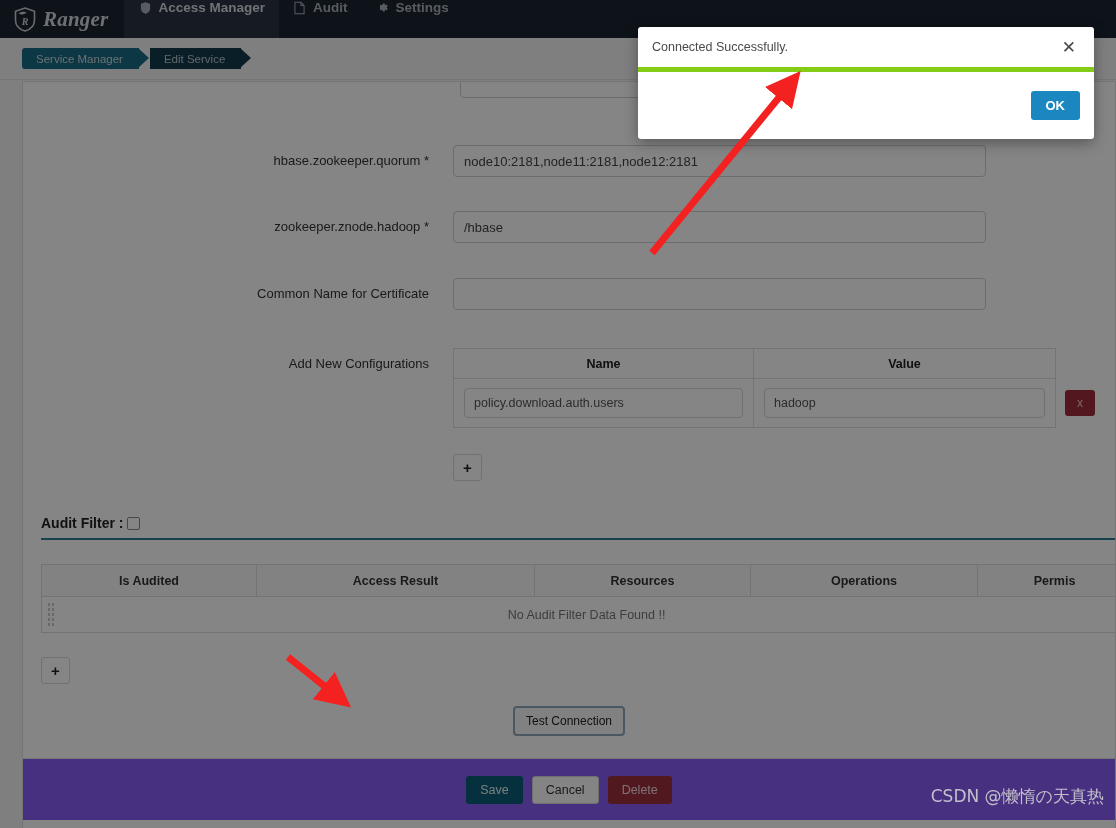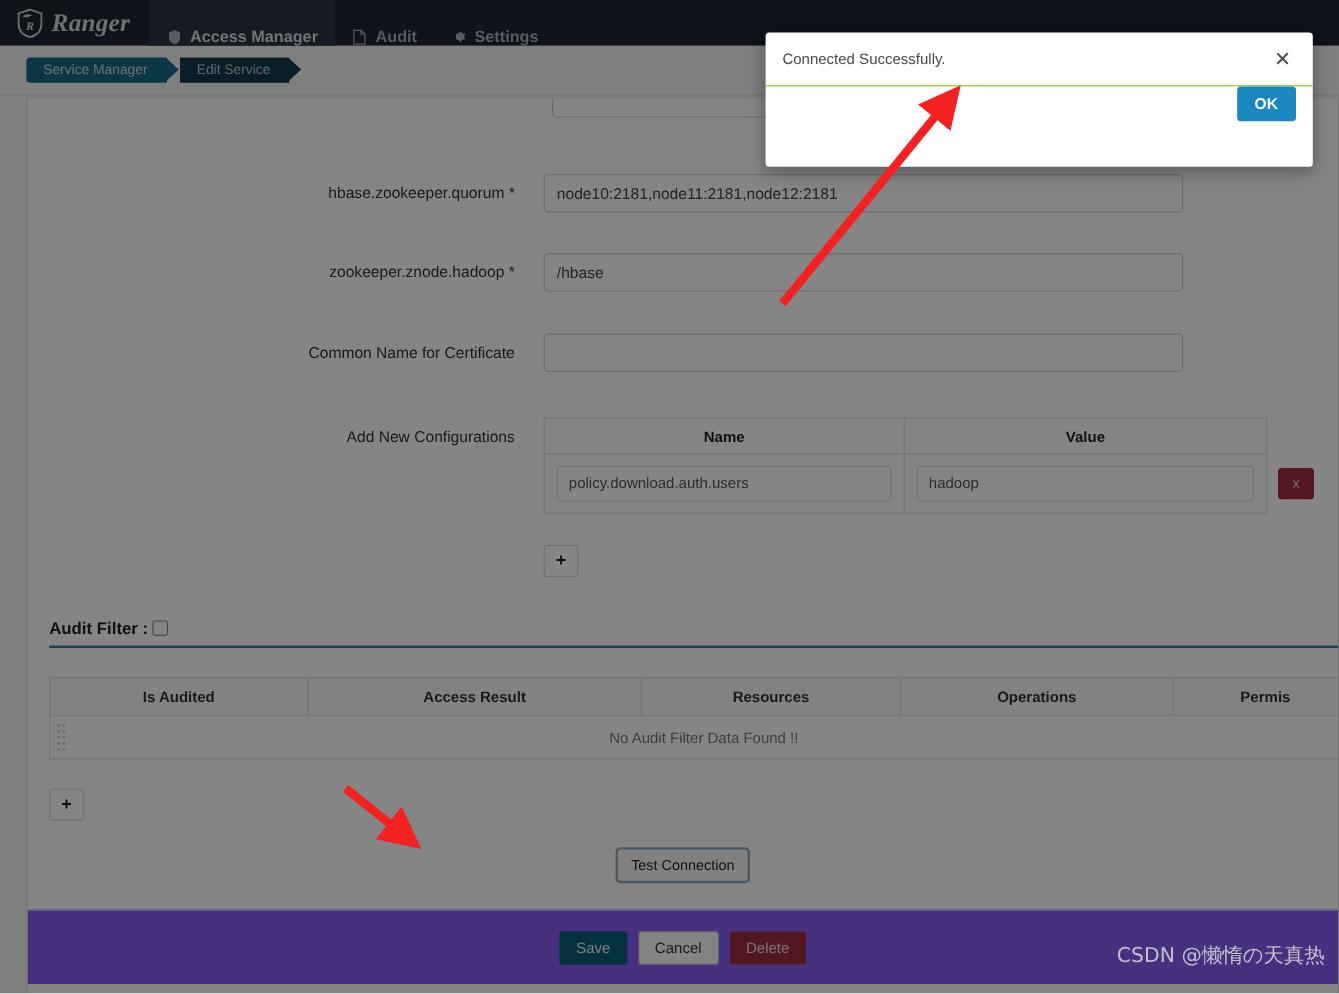--- a/index.html
+++ b/index.html
@@ -24,21 +24,21 @@
     display: flex; align-items: center; gap: 7px;
     padding: 0 16px 0 14px; height: 38px;
   }
   .brand-shield { width: 22px; height: 25px; flex: 0 0 auto; }
   .brand-name {
     font-family: Liberation Serif, serif;
     font-style: italic; font-weight: 700;
     font-size: 21px; color: #d3d7dc; letter-spacing: .2px;
   }
   .nav-item {
-    display: flex; align-items: flex-end; gap: 6px;
+    display: flex; align-items: flex-start; gap: 6px;
     padding: 0 14px; height: 38px;
     color: #aab1bb; font-size: 13.5px; font-weight: 700;
     cursor: pointer; white-space: nowrap;
   }
   .nav-item.active { background: #2b3544; color: #d6dae0; }
   .nav-ico { display: inline-flex; width: 14px; height: 15px; align-items: center; justify-content: center; }
   .nav-ico svg { display: block; }
 
   
   .crumbbar {
@@ -172,25 +172,25 @@
     position: absolute; inset: 0; background: rgba(0,0,0,.48); z-index: 20;
   }
   .modal {
     position: absolute; left: 638px; top: 27px; width: 456px; height: 112px;
     background: #fff; border-radius: 3px; z-index: 21;
     box-shadow: 0 4px 14px rgba(0,0,0,.35);
     display: flex; flex-direction: column;
   }
   .modal-head {
     flex: 0 0 45px; display: flex; align-items: center; justify-content: space-between;
-    padding: 0 18px 0 14px; border-bottom: 1px solid #84cc16;
+    padding: 0 18px 0 14px; border-bottom: 5px solid #84cc16;
   }
   .modal-msg { font-size: 12.5px; color: #4a4a4a; }
   .modal-x { font-size: 17px; color: #4a4a4a; cursor: pointer; line-height: 1; background: none; border: none; padding: 0; font-family: "Liberation Sans", sans-serif; }
-  .modal-foot { flex: 1 1 auto; display: flex; align-items: flex-start; justify-content: flex-end; padding: 0 14px; margin-left: 44px; }
+  .modal-foot { flex: 1 1 auto; display: flex; align-items: center; justify-content: flex-end; padding: 0 14px; margin-left: 44px; }
   .btn-ok {
     background: #1a87c0; color: #fff; border: none; border-radius: 3px;
     padding: 7px 15px; font-size: 13px; font-weight: 700; cursor: pointer;
     font-family: "Liberation Sans", sans-serif;
   }
 
   
   .arrow-layer { position: absolute; inset: 0; z-index: 30; pointer-events: none; }
 
   

